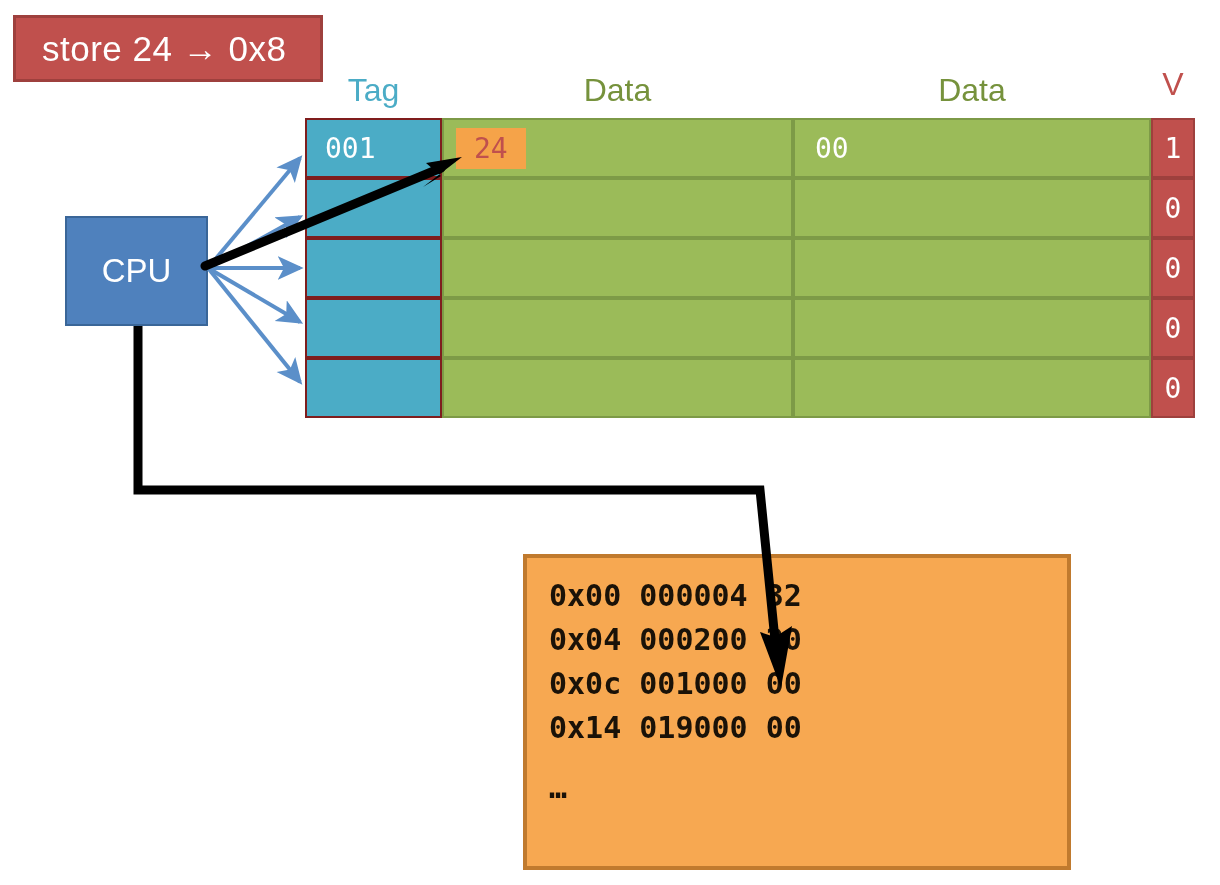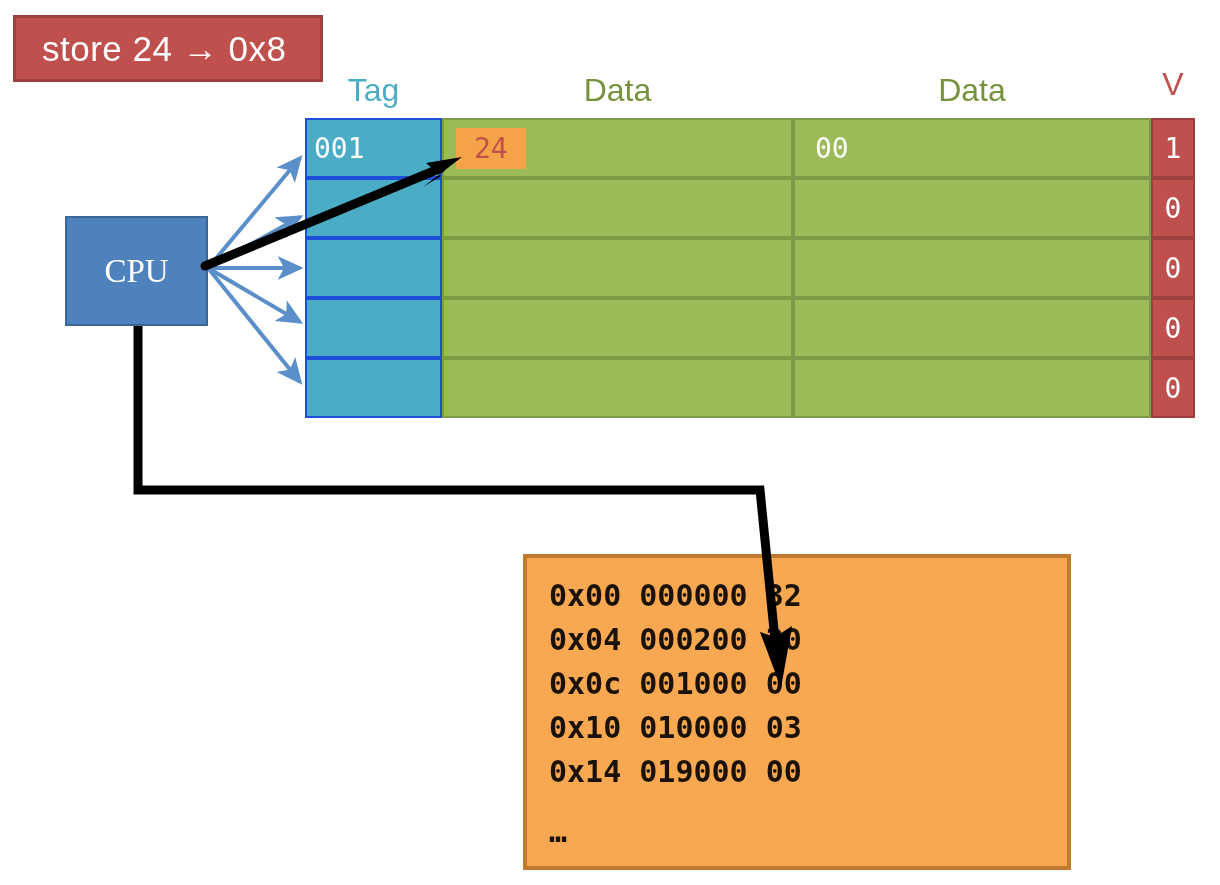--- a/index.html
+++ b/index.html
@@ -25,21 +25,21 @@
     letter-spacing:0.5px;
   }
 
   
   .cpu-box{
     position:absolute;left:65px;top:216px;width:143px;height:110px;
     background:#4F81BD;
     border:2px solid #3A6698;
     box-sizing:border-box;
     display:flex;align-items:center;justify-content:center;
-    color:#ffffff;font-size:33px;font-family:Liberation Serif, serif;
+    color:#ffffff;font-size:33px;
   }
 
   
   .col-header{
     position:absolute;
     font-weight:normal;
     font-size:32px;
     text-align:center;
     white-space:nowrap;
   }
@@ -60,22 +60,22 @@
     box-sizing:border-box;
     display:flex;align-items:center;
     font-family:"DejaVu Sans Mono", monospace;
     font-size:28px;
     color:#ffffff;
     position:relative;
   }
   .cell-tag{
     width:137px;
     background:#4BACC6;
-    border:2px solid #1d4ed8;
-    padding-left:7px;
+    border:2px solid #7f1d1d;
+    padding-left:18px;
   }
   .cell-data{
     width:351px;
     background:#9BBB59;
     border:2px solid #7D9A47;
     padding-left:12px;
   }
   .cell-data2{
     width:358px;
     background:#9BBB59;
@@ -213,24 +213,23 @@
         <span></span>
       </div>
       <div class="cell cell-v">
         <span>0</span>
       </div>
     </div>
 
   </div>
 
   <div class="memory-box">
-    <div class="mem-line"><span>0x00</span> <span>000000</span> <span>32</span></div>
+    <div class="mem-line"><span>0x00</span> <span>000004</span> <span>32</span></div>
     <div class="mem-line"><span>0x04</span> <span>000200</span> <span>20</span></div>
     <div class="mem-line"><span>0x0c</span> <span>001000</span> <span>00</span></div>
-    <div class="mem-line"><span>0x10</span> <span>010000</span> <span>03</span></div>
     <div class="mem-line"><span>0x14</span> <span>019000</span> <span>00</span></div>
     <div class="mem-ellipsis">…</div>
   </div>
 
   <svg class="arrows" viewBox="0 0 1220 885">
     <defs>
       <marker id="blueHead" markerWidth="7" markerHeight="7" refX="5.6" refY="3" orient="auto">
         <path d="M0,0 L6.5,3 L0,6 L1.6,3 Z" fill="#5B8FC9"></path>
       </marker>
     </defs>

